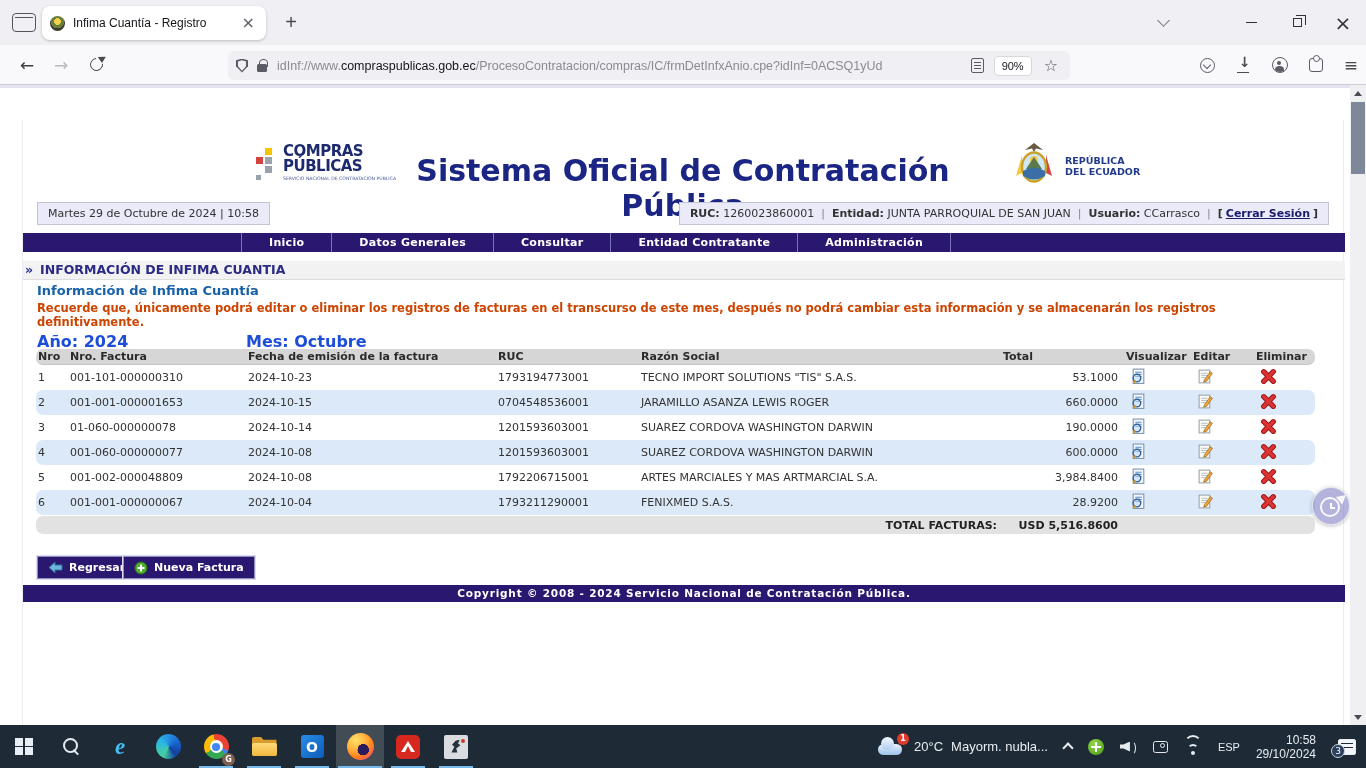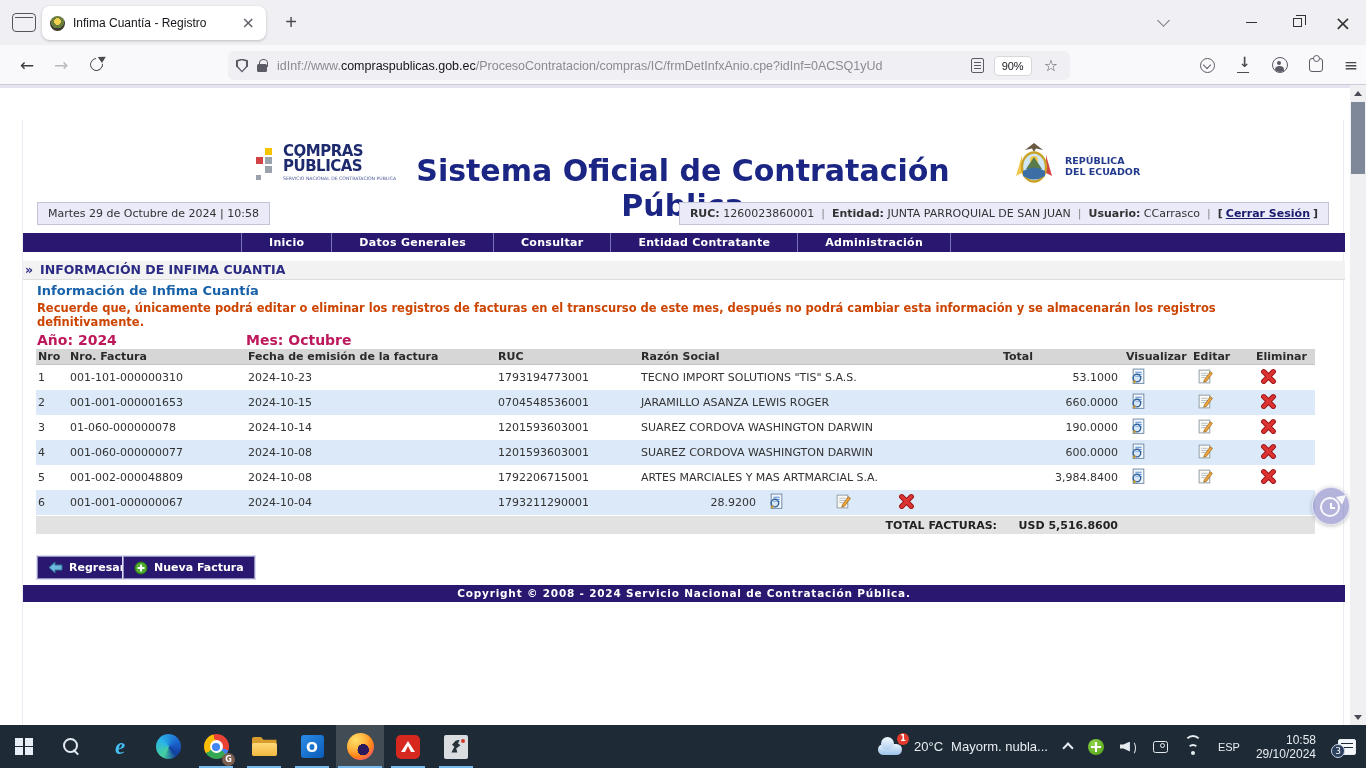--- a/index.html
+++ b/index.html
@@ -83,25 +83,25 @@
   .menubar { position:absolute; left:0; top:113px; width:1322px; height:19px; background:#291770; display:flex; align-items:center; padding-left:218px; }
   .menu-item { color:#fff; font-size:11px; font-weight:bold; padding:0 27px; line-height:19px; border-right:1px solid #7b74b8; letter-spacing:.3px; }
   .menu-item:first-child { border-left:1px solid #7b74b8; }
 
   
   .breadcrumb { position:absolute; left:0; top:141px; width:1322px; height:19px; background:#f2f2f2; border-bottom:1px solid #ddd; font-size:12.5px; font-weight:bold; color:#2b2b85; line-height:18px; }
   .breadcrumb .mark { margin-left:2px; }
   .breadcrumb .bc-text { margin-left:7px; }
   .section-title { position:absolute; left:14px; top:163px; font-size:13px; font-weight:bold; color:#1661a8; }
   .warning { position:absolute; left:14px; top:181px; width:1200px; font-size:11.5px; font-weight:bold; color:#cc4400; line-height:14px; }
-  .ym { position:absolute; top:212px; font-size:14px; font-weight:bold; color:#be185d; }
+  .ym { position:absolute; top:212px; font-size:16px; font-weight:bold; color:#1d4ed8; }
 
   
   .inv-table { position:absolute; left:13px; top:229px; width:1279px; font-size:11px; color:#333; }
-  .thead, .trow, .tfoot { display:flex; }
+  .thead, .trow, .tfoot { display:flex;border-radius:7px; }
   .thead { background:#d6d6d6; border-bottom:1px solid #c4c4c4; height:16px; align-items:center; }
   .th { font-weight:bold; color:#2b2b2b; padding-left:2px; }
   .trow { height:25px; align-items:center; background:#fff; }
   .trow.alt { background:#dce9f8; }
   .tfoot { height:18px; background:#e2e2e2; align-items:center; font-weight:bold; color:#222; margin-top:1px; }
   .col0{width:32px;} .col1{width:178px;} .col2{width:250px;} .col3{width:143px;} .col4{width:362px;} 
   .col5{width:123px;} .col6{width:67px;} .col7{width:63px;} .col8{width:61px;}
   .cell { padding-left:2px; white-space:nowrap; overflow:hidden; }
   .cell.num { text-align:right; padding-right:6px; }
   .icon-cell { display:flex; align-items:center; padding-left:6px; }
@@ -475,20 +475,21 @@
                   <path d="M3.5 3.5 L12.5 12.5 M12.5 3.5 L3.5 12.5" stroke="#dd3333" stroke-width="3" stroke-linecap="round"></path>
                 </svg></span>
             </div>
   </div>
 
   <div class="trow alt">
     <div class="cell col0">6</div>
     <div class="cell col1">001-001-000000067</div>
     <div class="cell col2">2024-10-04</div>
     <div class="cell col3">1793211290001</div>
+    <div class="cell col4">FENIXMED S.A.S.</div>
     <div class="cell col5 num">28.9200</div>
     <div class="col6 icon-cell">
               <span><svg width="17" height="17" viewBox="0 0 16 16">
                   <rect x="3" y="1" width="10" height="13.5" fill="#f4f8fc" stroke="#7a93ad"></rect>
                   <line x1="5" y1="4" x2="11" y2="4" stroke="#5b8fd4"></line>
                   <line x1="5" y1="6" x2="11" y2="6" stroke="#5b8fd4"></line>
                   <line x1="5" y1="8" x2="11" y2="8" stroke="#5b8fd4"></line>
                   <circle cx="6.5" cy="9.5" r="3.6" fill="rgba(190,215,240,.55)" stroke="#2e5f96" stroke-width="1.3"></circle>
                   <line x1="3.4" y1="14" x2="4.8" y2="11.9" stroke="#c8962a" stroke-width="2"></line>
                 </svg></span>

